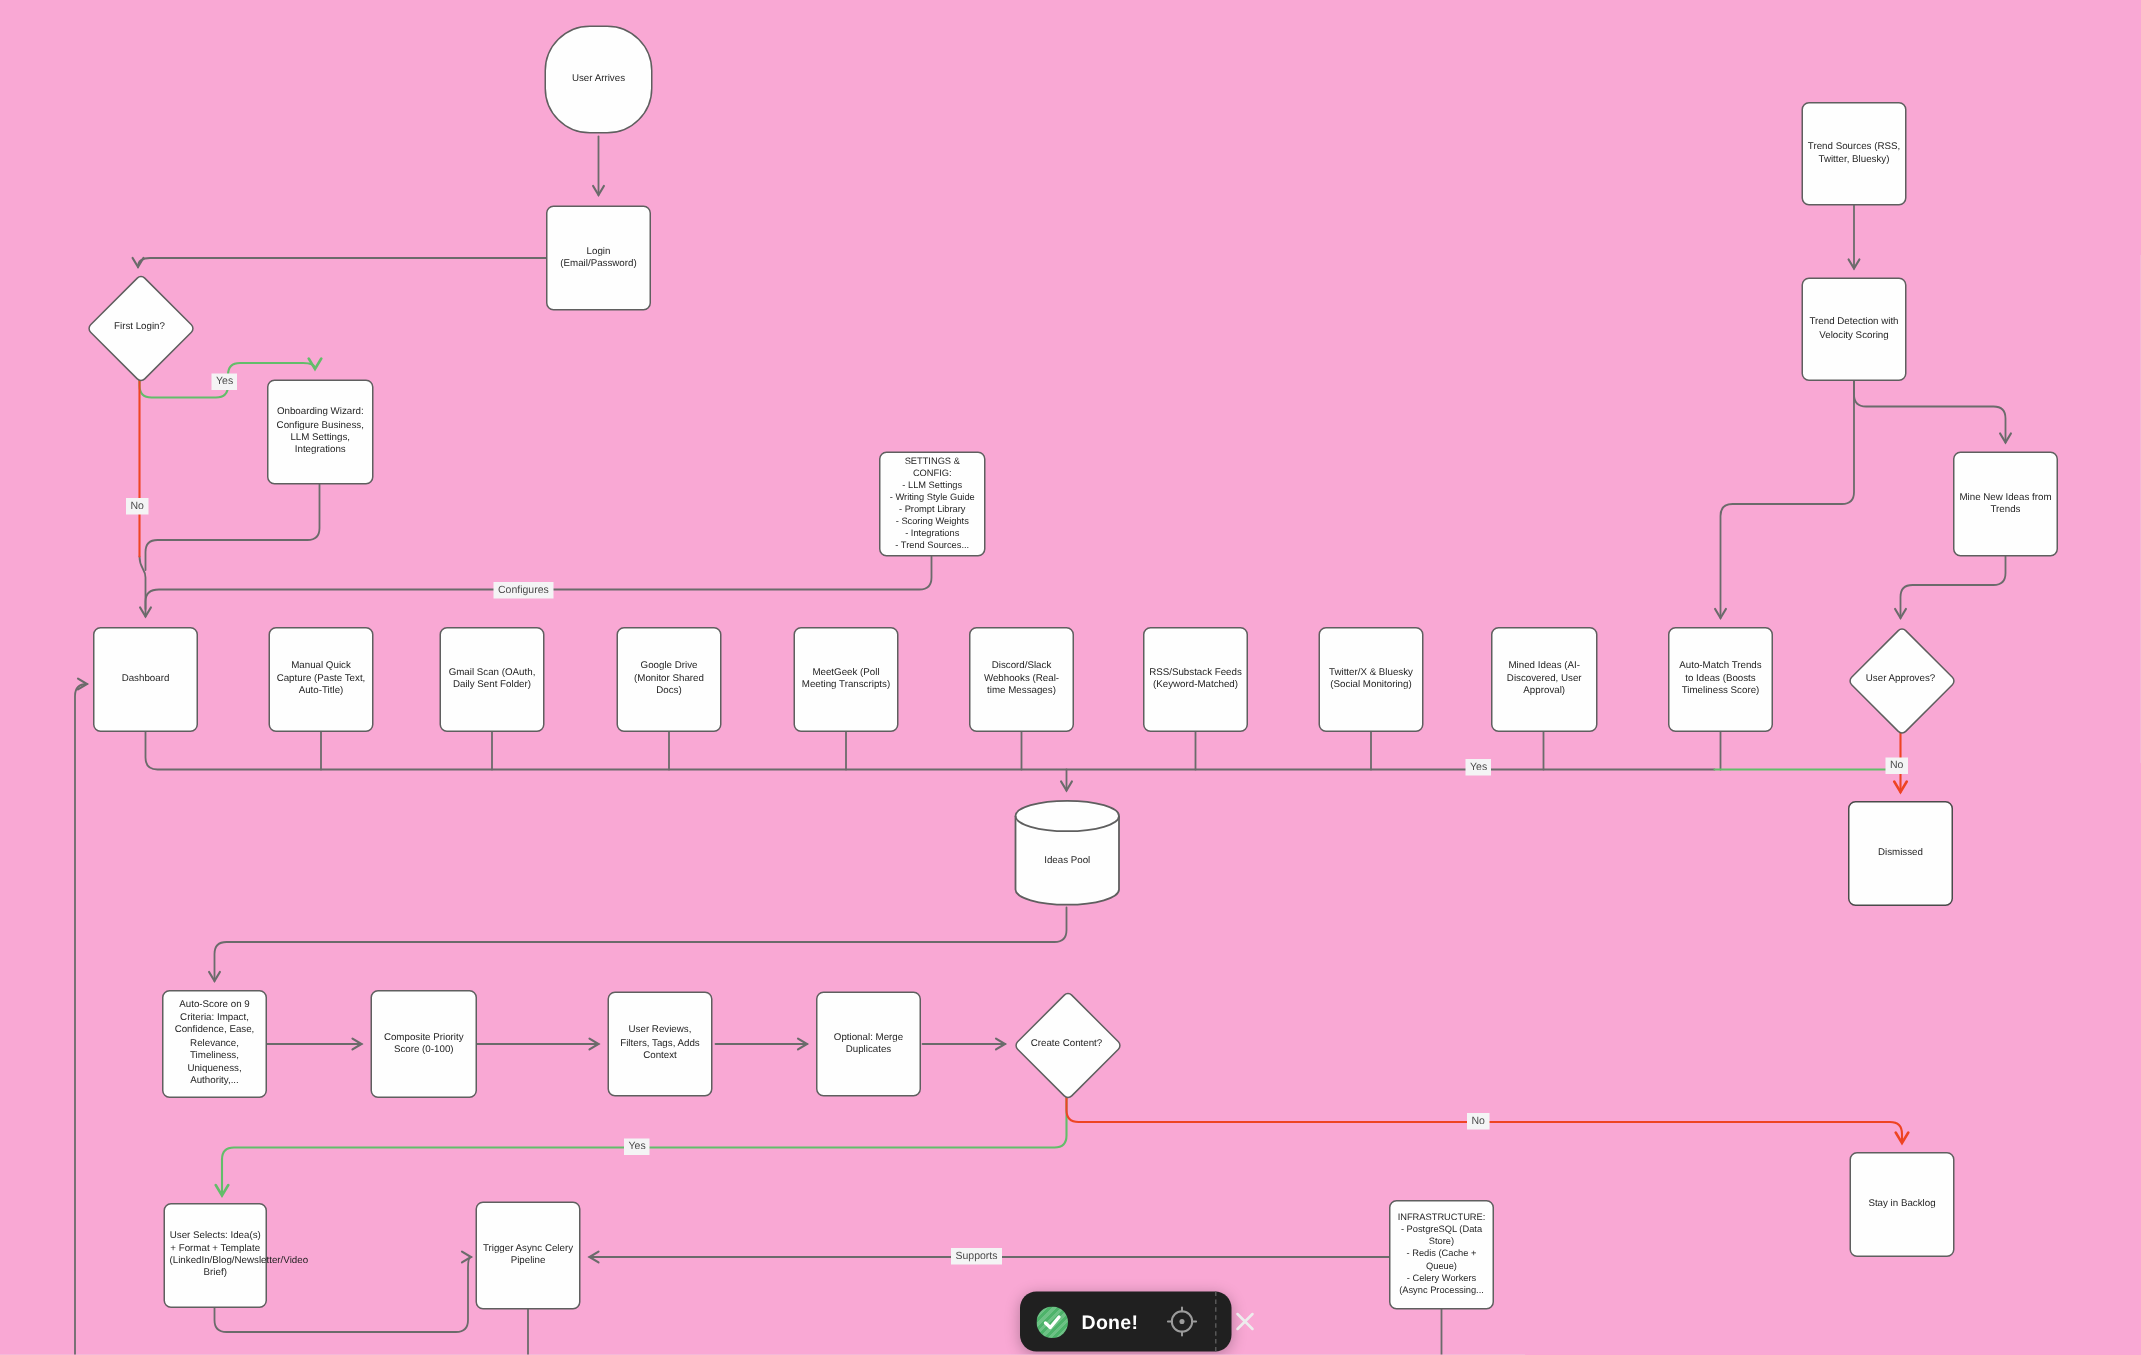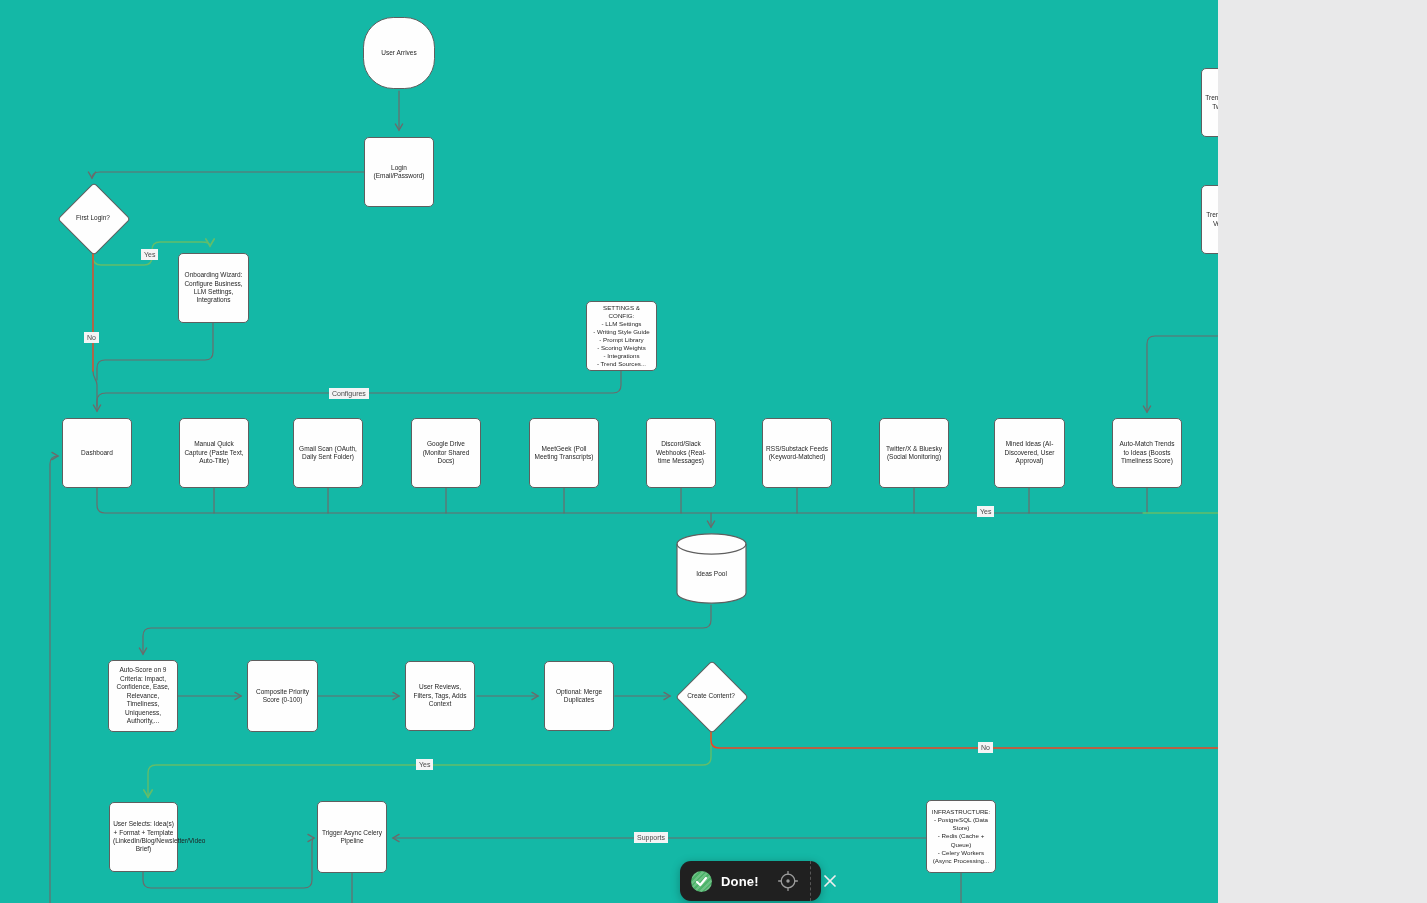--- a/index.html
+++ b/index.html
@@ -1,17 +1,17 @@
 <!DOCTYPE html>
 <html><head>
 <meta charset="utf-8">
 <style>
   html,body{margin:0;padding:0;}
   body{font-family:"Liberation Sans", sans-serif;background:#e9e9ea;}
-  #canvas{position:relative;width:1218px;height:903px;background:#14b8a6;overflow:hidden;}
+  #canvas{position:relative;width:1427px;height:903px;background:#f9a8d4;overflow:hidden;}
   #edges{position:absolute;left:0;top:0;width:1427px;height:903px;}
   .node{position:absolute;background:#fefefe;border:1px solid #5f5f5f;border-radius:5px;
         display:flex;align-items:center;justify-content:center;text-align:center;
         color:#1f1f1f;font-size:6.5px;line-height:1.3;box-sizing:border-box;padding:3px;}
   .node .lbl{display:block;width:100%;}
   .circle{border-radius:42%;}
   .pre .lbl{white-space:pre-line;}
   .diamond{position:absolute;background:transparent;box-sizing:border-box;}
   .diamond .rot{position:absolute;left:10px;top:10px;width:50px;height:50px;background:#fefefe;
         border:1px solid #5f5f5f;border-radius:4px;transform:rotate(45deg);}

